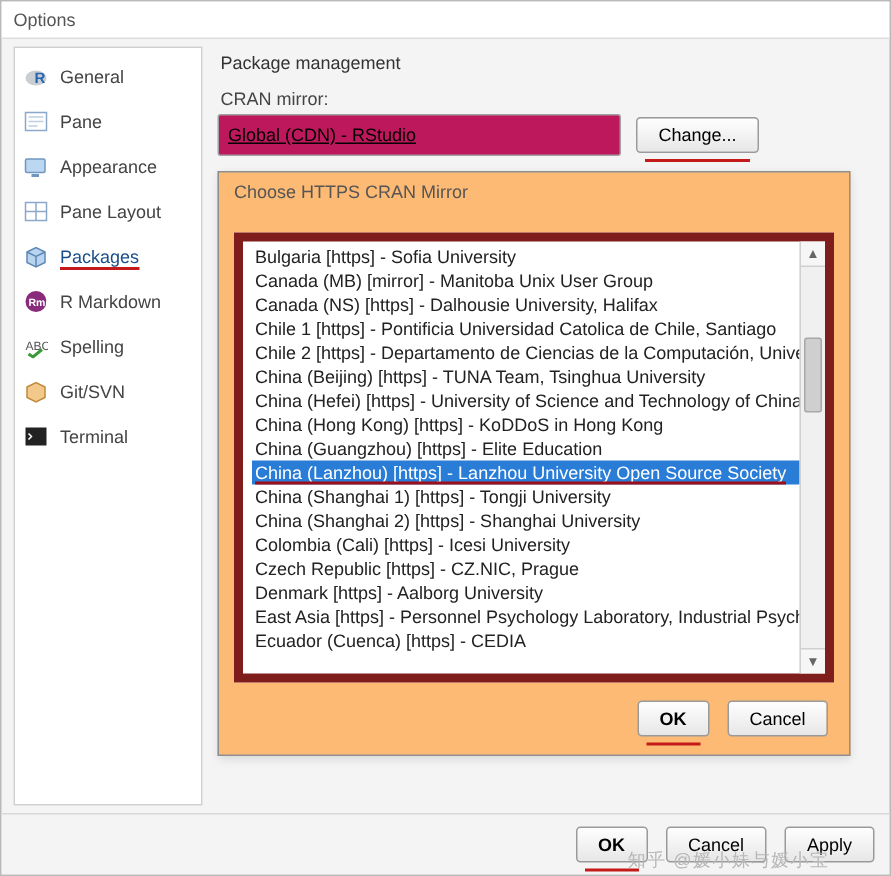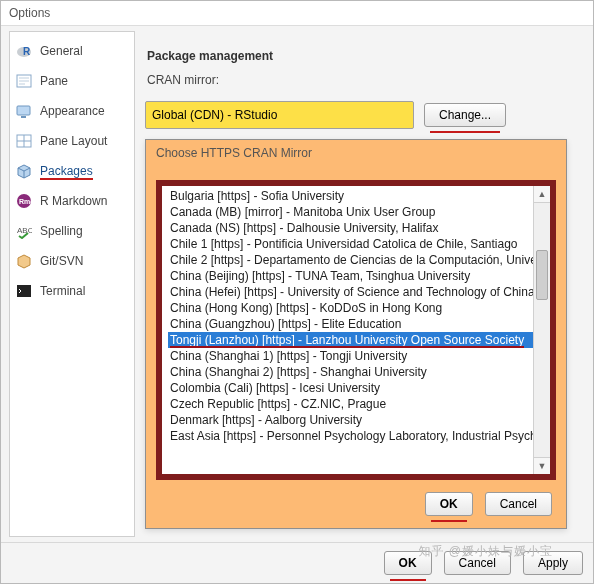--- a/index.html
+++ b/index.html
@@ -9,24 +9,24 @@
   
   .sidebar{width:126px;margin:6px 0 6px 8px;padding:4px 0;background:#fff;border:1px solid #cfcfcf;box-sizing:border-box;}
   .sidebar-item{display:flex;align-items:center;gap:8px;height:30px;padding:0 6px;cursor:pointer;color:#444;}
   .sidebar-item .icon{width:16px;height:16px;display:flex;align-items:center;justify-content:center;}
   .sidebar-item.selected .lbl{color:#1a4e8a;}
   .icon svg{display:block;}
   .underline-red{position:relative;}
   .underline-red::after{content:"";position:absolute;left:0;right:0;bottom:-2px;height:2px;background:#c51a1a;}
   
   .main{flex:1;padding:8px 10px 0 10px;position:relative;}
-  .heading{font-weight:700;color:#333;margin:16px 0 10px 2px;}
-  .label{color:#444;margin:0 0 14px 2px;display:block;}
+  .heading{font-weight:400;color:#333;margin:2px 0 10px 2px;}
+  .label{color:#444;margin:0 0 3px 2px;display:block;}
   .mirror-row{display:flex;gap:10px;align-items:center;margin-bottom:10px;}
-  .textinput{flex:0 0 255px;height:22px;padding:2px 6px;border:1px solid #a0a0a0;border-radius:2px;background:#fde047;font:inherit;}
+  .textinput{flex:0 0 255px;height:22px;padding:2px 6px;border:1px solid #a0a0a0;border-radius:2px;background:#be185d;font:inherit;text-decoration:underline;}
   .btn{height:24px;padding:2px 14px;background:linear-gradient(#fefefe,#e7e7e7);border:1px solid #9a9a9a;border-radius:3px;font:inherit;cursor:pointer;}
   .btn.bold{font-weight:600;}
   .red-under{position:relative;display:inline-block;border-radius:11px;}
   .red-under::after{content:"";position:absolute;left:6px;right:6px;bottom:-6px;height:2px;background:#c51a1a;}
   
   .dialog{position:relative;width:420px;border:1px solid #8f8f8f;background:#fdba74;box-shadow:0 2px 6px rgba(0,0,0,0.12);}
   .dialog-title{padding:6px 10px 8px 10px;color:#555;}
   .listbox{position:relative;margin:12px 10px 0 10px;height:288px;border:6px solid #7f1d1d;background:#fff;overflow:hidden;}
   .listitems{position:absolute;inset:0;right:16px;overflow:hidden;padding:2px 0 2px 6px;line-height:16px;}
   .listitems div{white-space:nowrap;padding:0 0 0 2px;cursor:default;}
@@ -35,21 +35,21 @@
   .listitems div.selected .sel-under::after{content:"";position:absolute;left:0;right:0;bottom:-1px;height:2px;background:#9b0f18;}
   
   .vscroll{position:absolute;top:0;right:0;bottom:0;width:16px;background:#f0f0f0;border-left:1px solid #d0d0d0;}
   .vscroll .arrow{position:absolute;left:0;right:0;height:16px;background:#f6f6f6;display:flex;align-items:center;justify-content:center;color:#666;font-size:9px;}
   .vscroll .arrow.top{top:0;border-bottom:1px solid #d0d0d0;}
   .vscroll .arrow.bot{bottom:0;border-top:1px solid #d0d0d0;}
   .vscroll .thumb{position:absolute;left:2px;right:2px;top:64px;height:48px;background:#cfcfcf;border:1px solid #a8a8a8;border-radius:2px;}
   .dialog-buttons{display:flex;justify-content:flex-end;gap:12px;padding:12px 14px 12px 0;}
   
   .bottombar{position:absolute;left:0;right:0;bottom:0;height:40px;display:flex;justify-content:flex-end;align-items:center;gap:12px;padding:0 10px;background:#f4f4f4;border-top:1px solid #d8d8d8;}
-  .watermark{position:absolute;right:40px;bottom:23px;color:#b7b7b7;font-size:12px;pointer-events:none;letter-spacing:1px;}
+  .watermark{position:absolute;right:40px;bottom:1px;color:#b7b7b7;font-size:12px;pointer-events:none;letter-spacing:1px;}
 </style>
 </head>
 <body>
 
 <div class="window">
   <div class="titlebar">
     <span>Options</span>
   </div>
 
   <div class="content">
@@ -153,27 +153,28 @@
           <div class="listitems" id="mirror-list">
               <div>Bulgaria [https] - Sofia University</div>
               <div>Canada (MB) [mirror] - Manitoba Unix User Group</div>
               <div>Canada (NS) [https] - Dalhousie University, Halifax</div>
               <div>Chile 1 [https] - Pontificia Universidad Catolica de Chile, Santiago</div>
               <div>Chile 2 [https] - Departamento de Ciencias de la Computación, Universidad</div>
               <div>China (Beijing) [https] - TUNA Team, Tsinghua University</div>
               <div>China (Hefei) [https] - University of Science and Technology of China</div>
               <div>China (Hong Kong) [https] - KoDDoS in Hong Kong</div>
               <div>China (Guangzhou) [https] - Elite Education</div>
-              <div class="selected"><span class="sel-under">Tongji (Lanzhou) [https] - Lanzhou University Open Source Society</span></div>
+              <div class="selected"><span class="sel-under">China (Lanzhou) [https] - Lanzhou University Open Source Society</span></div>
               <div>China (Shanghai 1) [https] - Tongji University</div>
               <div>China (Shanghai 2) [https] - Shanghai University</div>
               <div>Colombia (Cali) [https] - Icesi University</div>
               <div>Czech Republic [https] - CZ.NIC, Prague</div>
               <div>Denmark [https] - Aalborg University</div>
               <div>East Asia [https] - Personnel Psychology Laboratory, Industrial Psychology D</div>
+              <div>Ecuador (Cuenca) [https] - CEDIA</div>
             </div>
           <div class="vscroll">
             <div class="arrow top">▲</div>
             <div class="thumb"></div>
             <div class="arrow bot">▼</div>
           </div>
         </div>
         <div class="dialog-buttons">
           <span class="red-under">
             <button class="btn bold">OK</button>

